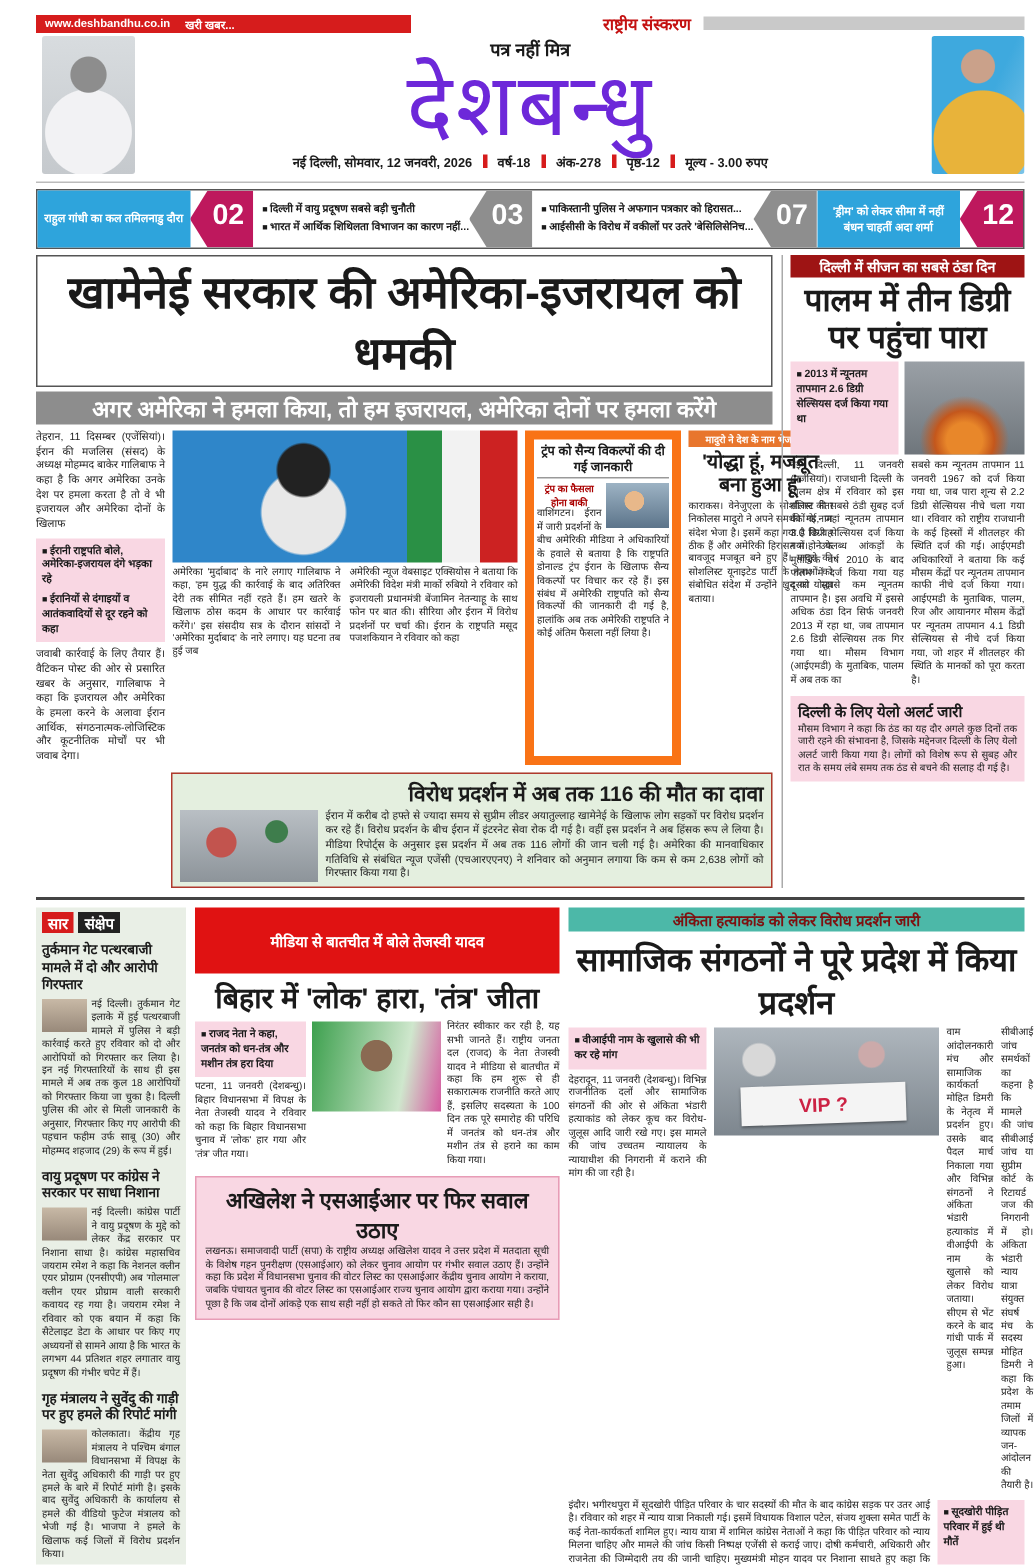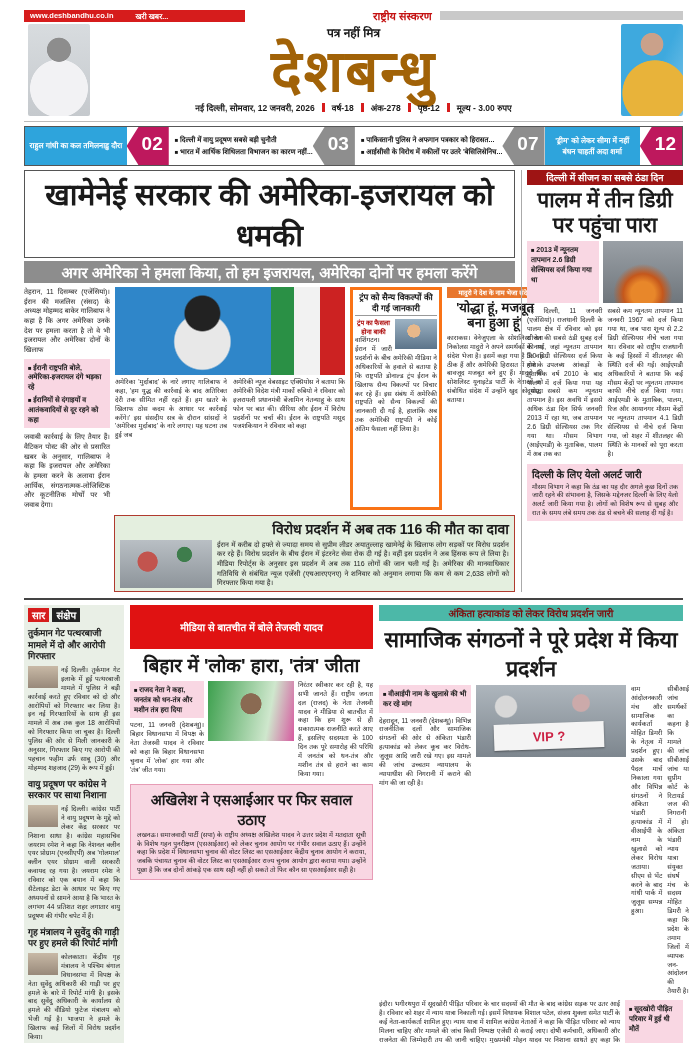--- a/index.html
+++ b/index.html
@@ -8,38 +8,38 @@
     width:689px; height:1043px; margin:0 auto; position:relative;
     font-family:"Liberation Sans","DejaVu Sans",sans-serif; color:#1a1a1a; overflow:hidden;
   }
   .page { padding:6px 6px 0 24px; }
   .j { text-align:justify; }
   .body-txt { font-size:7px; line-height:1.38; color:#222; }
   .tiny { font-size:6.6px; line-height:1.35; color:#222; }
 
   
   .topbar { display:flex; align-items:center; height:13px; gap:8px; margin-top:3px; }
-  .topbar .redbar { background:#d61c1c; color:#fff; font-size:7.5px; font-weight:bold; padding:1px 6px; width:221px; display:flex; gap:22px; }
+  .topbar .redbar { background:#d61c1c; color:#fff; font-size:7.5px; font-weight:bold; padding:1px 6px; width:250px; display:flex; gap:10px; }
   .topbar .edition { color:#c41111; font-weight:bold; font-size:11px; flex:0 0 auto; margin-left:120px;}
   .topbar .graybar { background:#c9c9c9; height:9px; flex:1; }
 
   
   .masthead { position:relative; height:100px; border-bottom:1px solid #bbb; }
   .mh-photo { position:absolute; top:2px; width:62px; height:92px; border-radius:2px; }
   .mh-left { left:4px; background:
       radial-gradient(circle at 50% 28%, #8d8d8d 0 16%, transparent 17%),
       radial-gradient(circle at 50% 70%, #f2f2f4 0 40%, transparent 41%),
       linear-gradient(#d8dcdf,#c5c9cd); }
   .mh-right { right:0px; background:
       radial-gradient(circle at 50% 22%, #caa18a 0 14%, transparent 15%),
       radial-gradient(circle at 55% 75%, #e8b33a 0 42%, transparent 43%),
       linear-gradient(115deg,#3ea9de 55%, #7cc4e8); }
   .mh-center { text-align:center; padding-top:2px; }
   .motto { font-size:12px; font-weight:bold; }
-  .title { font-size:58px; font-weight:bold; letter-spacing:2px; line-height:1.02; color:#a16207; }
+  .title { font-size:58px; font-weight:normal; letter-spacing:2px; line-height:1.02; color:#6d28d9; }
   .dateline { display:flex; justify-content:center; align-items:center; gap:7px; font-size:8.5px; font-weight:bold; margin-top:2px; }
   .redsep { width:3px; height:9px; background:#d61c1c; display:inline-block; }
 
   
   .teasers { display:flex; border:1px solid #555; margin-top:4px; height:40px; }
   .tz { display:flex; align-items:center; }
   .tz .txt { font-size:7.5px; font-weight:bold; line-height:1.5; padding:2px 4px; }
   .tz.blue { background:#2ea4dc; color:#fff; text-align:center; }
   .tz.blue .txt{ width:100%; }
   .tz .bl { list-style:none; }
@@ -59,41 +59,41 @@
   .pinkbox { background:#f9d7e3; padding:4px 4px; margin:4px 0; }
   .pinkbox .blt { font-size:7px; font-weight:bold; line-height:1.4; }
   .blt::before { content:"■ "; font-size:6px; }
   .colMid { width:230px; flex:0 0 auto; }
   .lead-photo { width:230px; height:88px; background:
       radial-gradient(circle at 38% 30%, #222 0 11%, transparent 12%),
       radial-gradient(circle at 38% 62%, #e8e8e8 0 18%, transparent 19%),
       linear-gradient(90deg,#2f86c9 0 68%, #2a9045 68% 78%, #f2f2f2 78% 89%, #cc2222 89%);
   }
   .capcols { column-count:2; column-gap:6px; margin-top:3px; }
-  .colTrump { width:92px; flex:0 0 auto; border:3px solid #f97316; padding:2px; }
+  .colTrump { width:104px; flex:0 0 auto; border:6px solid #f97316; padding:2px; }
   .colTrump .bt { font-size:8.5px; font-weight:bold; text-align:center; line-height:1.25; border-bottom:1px solid #999; padding-bottom:2px; margin-bottom:2px;}
   .trump-ph { width:42px; height:30px; float:right; margin:1px 0 2px 3px; background:
       radial-gradient(circle at 45% 40%, #e8b88a 0 22%, transparent 23%), linear-gradient(#9db3c4,#5c748a); }
   .trump-cap { font-size:6.5px; font-weight:bold; color:#a00; text-align:center; }
   .colMad { width:96px; flex:0 0 auto; }
   .kick-orange { background:#e8762d; color:#fff; font-size:6.5px; font-weight:bold; text-align:center; padding:1px 2px; }
   .mad-hl { font-size:13px; font-weight:bold; text-align:center; line-height:1.15; margin:3px 0; }
 
   .protest { border:1px solid #b03a2e; background:#e4efdf; margin:5px 0 0 90px; padding:3px 5px; }
   .protest h3 { font-size:14px; font-weight:bold; text-align:right; margin-bottom:2px; }
   .protest .row { display:flex; gap:5px; }
   .protest-ph { width:92px; height:48px; flex:0 0 auto; background:
       radial-gradient(circle at 30% 45%, #c2544e 0 14%, transparent 15%),
       radial-gradient(circle at 70% 30%, #3e7d4c 0 10%, transparent 11%),
       linear-gradient(#b9bfc4,#8d949a); }
 
   
   .rail { width:162px; flex:0 0 auto; border-left:1px solid #aaa; padding-left:5px; }
   .kick-maroon { background:#9e1414; color:#fff; font-size:9.5px; font-weight:bold; text-align:center; padding:1px 3px; }
-  .rail-hl { font-size:21px; font-weight:bold; text-align:center; line-height:1.2; margin:3px 0;font-family:Liberation Serif, serif; }
+  .rail-hl { font-size:21px; font-weight:bold; text-align:center; line-height:1.2; margin:3px 0; }
   .rail-row { display:flex; gap:4px; }
   .rail-row .pinkbox { width:72px; flex:0 0 auto; margin:0; }
   .fire-ph { flex:1; height:62px; background:
       radial-gradient(circle at 50% 85%, #e8872a 0 18%, #c4571c 30%, transparent 45%),
       linear-gradient(#9aa0a6,#6f767c); }
   .rail-cols { column-count:2; column-gap:5px; margin-top:4px; }
   .alert { background:#f9d7e3; padding:3px 5px; margin-top:5px; }
   .alert h4 { font-size:10px; font-weight:bold; text-align:left; margin-bottom:2px; }
 
   .divider { border-top:2px solid #444; margin:6px 0 5px; }

